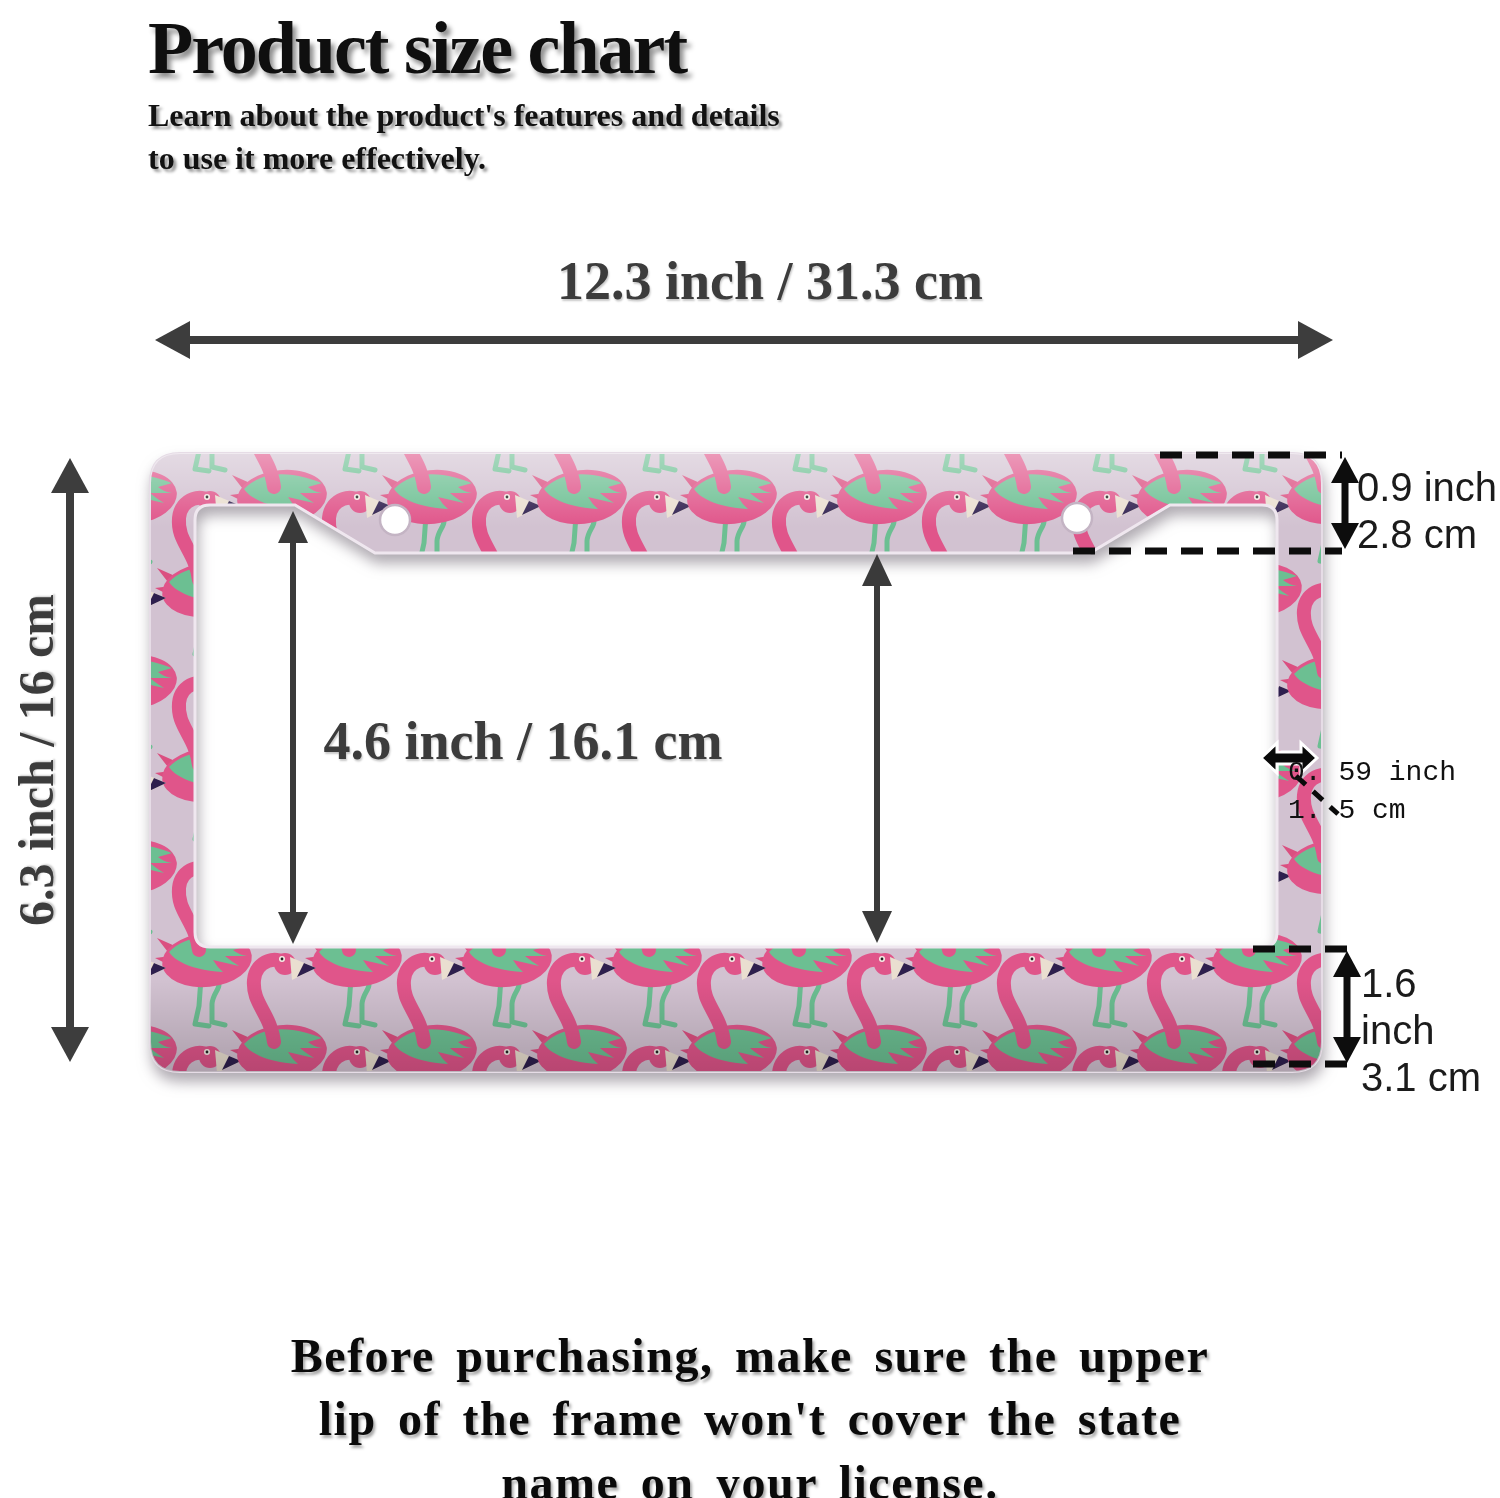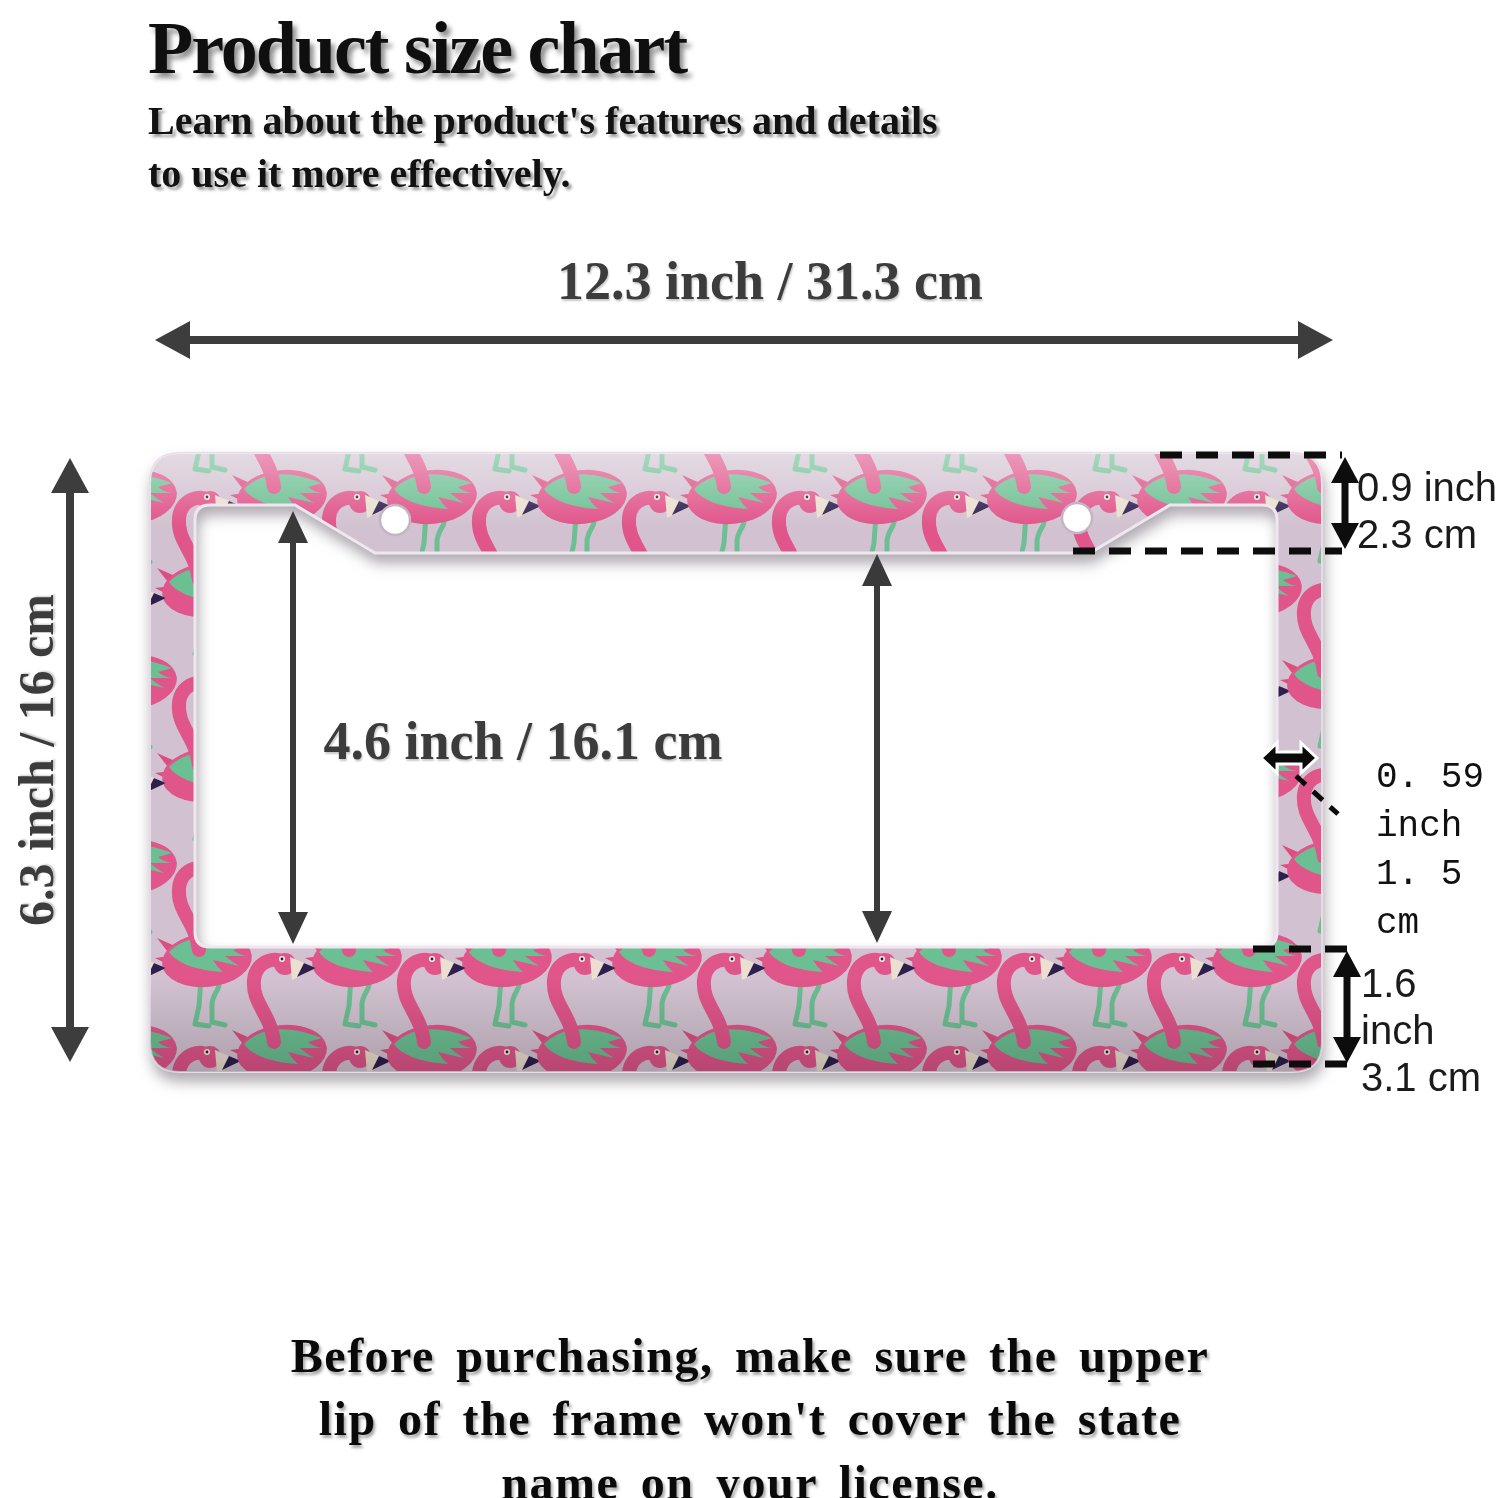--- a/index.html
+++ b/index.html
@@ -6,34 +6,34 @@
   #stage{position:relative;width:1500px;height:1498px;background:#ffffff;overflow:hidden;
          font-family:"Liberation Serif",serif;}
   .abs{position:absolute;}
   .pre{white-space:pre-line;}
   .nowrap{white-space:nowrap;}
 
   #frame-svg{position:absolute;left:0;top:0;width:1500px;height:1498px;}
 
   .page-title{left:148px;top:6px;font-size:74px;font-weight:bold;color:#0f0f0f;
               letter-spacing:-2px;text-shadow:4px 5px 5px #8f8f8f;}
-  .page-subtitle{left:148px;top:94px;font-size:40px;font-weight:bold;color:#121212;
+  .page-subtitle{left:148px;top:94px;font-size:32px;font-weight:bold;color:#121212;
               line-height:1.33;text-shadow:3px 3px 3px #9a9a9a;}
 
   .dim-serif{font-size:54px;font-weight:bold;color:#3c3c3c;text-shadow:1px 2px 2px #c9c9c9;}
   .dim-top{left:730px;top:250px;transform:translateX(-50%);margin-left:40px;}
   .dim-left{left:36px;top:760px;transform:translate(-50%,-50%) rotate(-90deg);font-size:50px;}
   .dim-inner-left{left:523px;top:710px;transform:translateX(-50%);}
   .dim-inner-right{left:1071px;top:704px;transform:translateX(-50%);}
 
   .dim-sans{font-family:"Liberation Sans",sans-serif;font-size:40px;color:#1b1b1b;line-height:1.17;}
   .dim-toplip{left:1357px;top:464px;}
   .dim-bottomrail{left:1361px;top:960px;}
-  .dim-siderail{left:1376px;top:754px;font-family:"Liberation Mono",monospace;
-                font-size:36px;color:#111;line-height:1.35;}
+  .dim-siderail{left:1288px;top:754px;font-family:"Liberation Mono",monospace;
+                font-size:28px;color:#111;line-height:1.35;}
 
   .banner{left:104px;top:1176px;width:1252px;height:110px;border-radius:56px;
           background:linear-gradient(180deg,#3cb6e6 0%,#2aa9dc 55%,#1f9ed2 100%);
           border:2px solid rgba(23,94,122,0.45);
           box-shadow:6px 12px 10px -2px rgba(0,0,0,0.35);
           display:flex;align-items:center;justify-content:center;}
   .banner-text{font-family:"Liberation Sans",sans-serif;font-weight:bold;font-size:61px;
           color:#ffffff;letter-spacing:0px;white-space:nowrap;
           text-shadow:3px 4px 3px rgba(45,45,45,0.85);}
 
@@ -145,21 +145,21 @@
 
   <div class="abs page-title nowrap">Product size chart</div>
   <div class="abs page-subtitle pre">Learn about the product's features and details
 to use it more effectively.</div>
 
   <div class="abs dim-serif dim-top nowrap">12.3 inch / 31.3 cm</div>
   <div class="abs dim-serif dim-left nowrap">6.3 inch / 16 cm</div>
   <div class="abs dim-serif dim-inner-left nowrap">4.6 inch / 16.1 cm</div>
 
   <div class="abs dim-sans dim-toplip pre">0.9 inch
-2.3 cm</div>
+2.8 cm</div>
   <div class="abs dim-siderail pre">0. 59 inch
 1. 5 cm</div>
   <div class="abs dim-sans dim-bottomrail pre">1.6 inch
 3.1 cm</div>
 
 
   <div class="abs note pre">Before purchasing, make sure the upper
 lip of the frame won't cover the state
 name on your license.</div>
 

